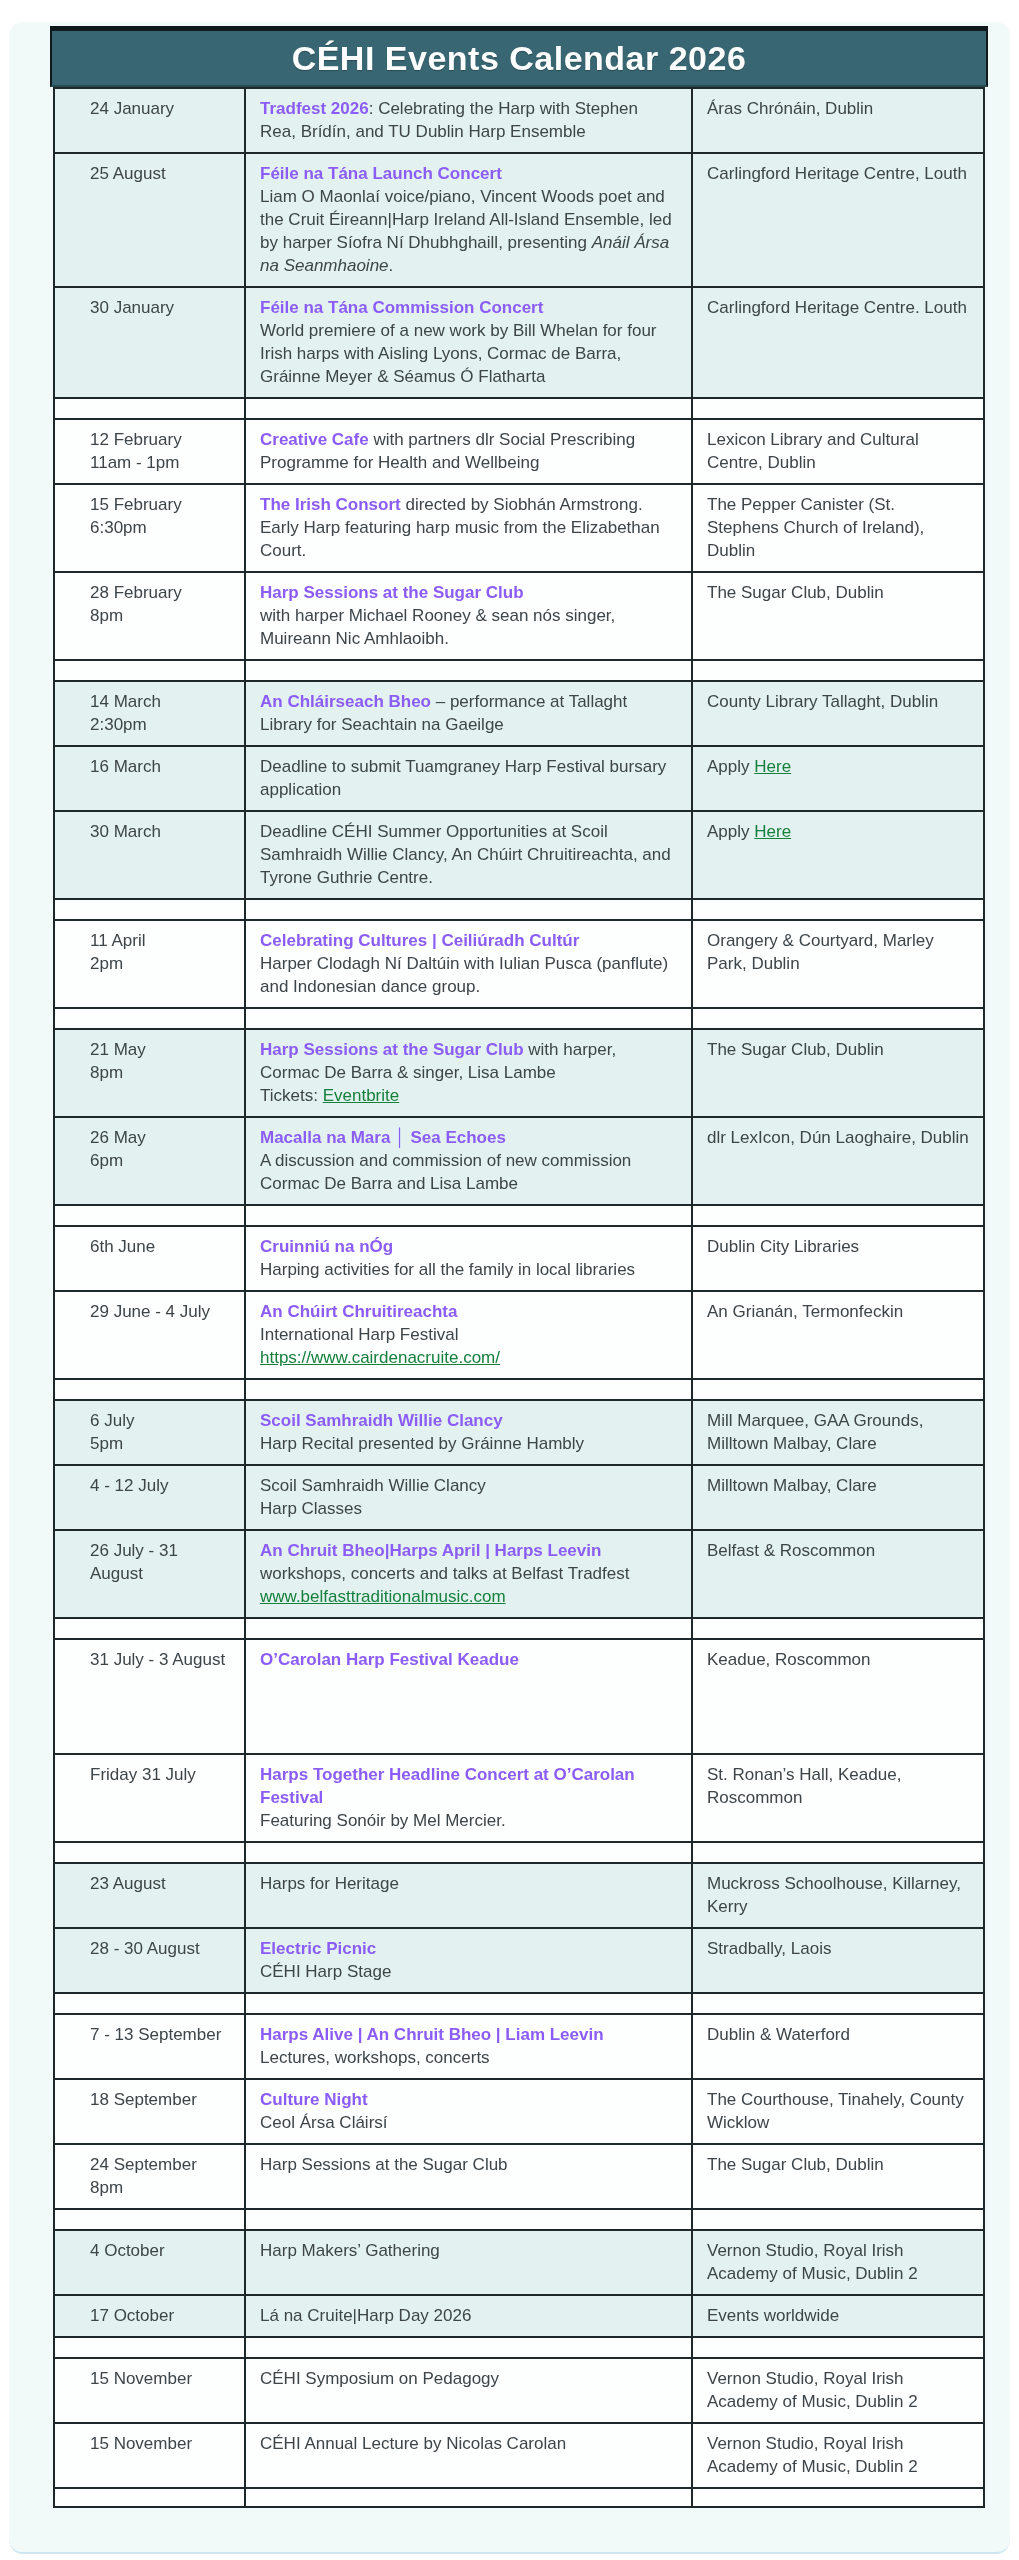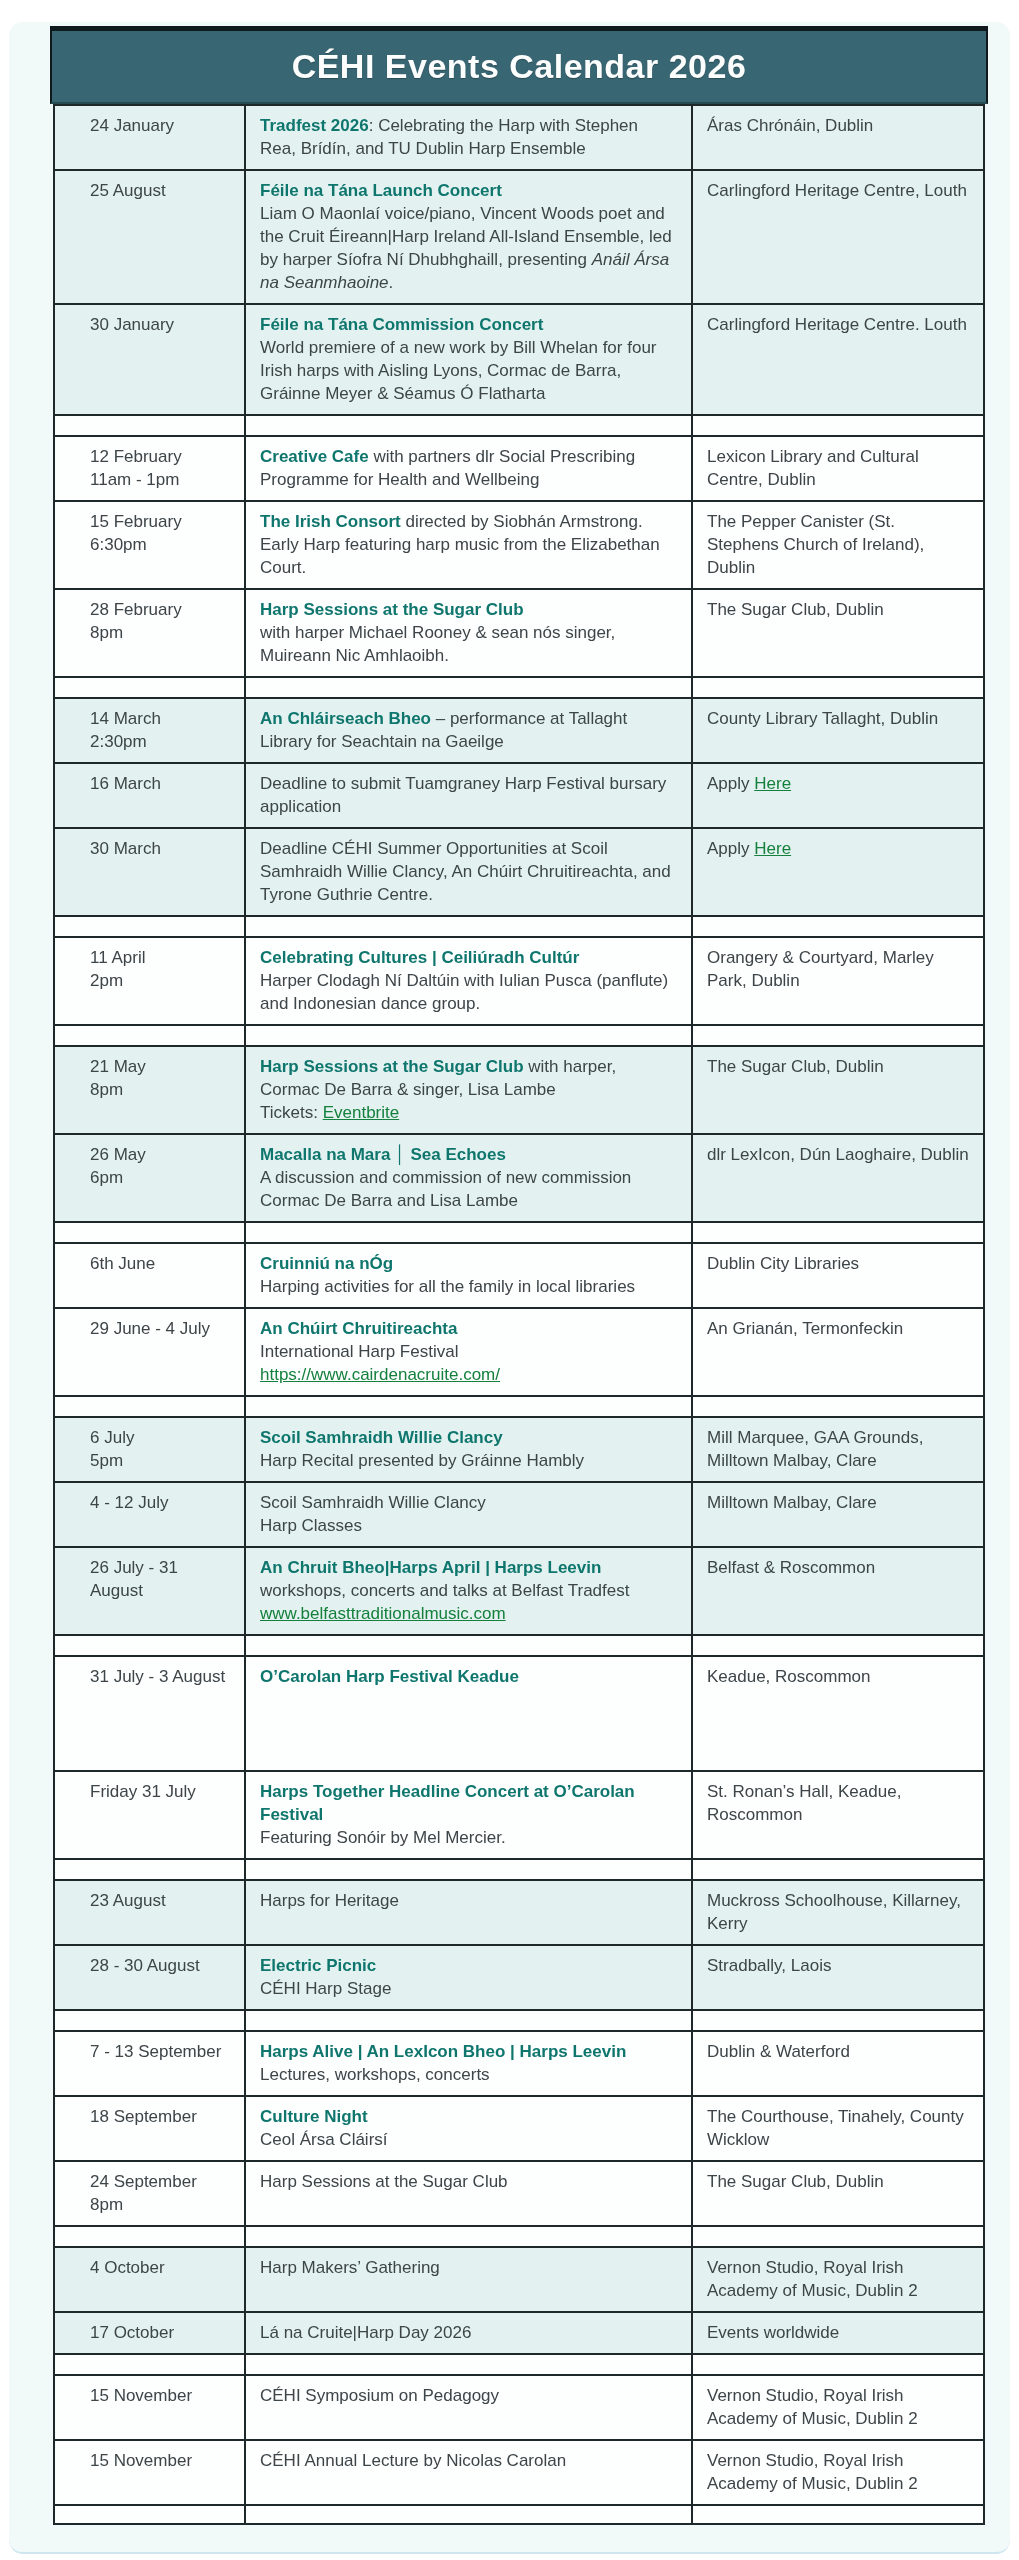--- a/index.html
+++ b/index.html
@@ -7,21 +7,21 @@
     width:1019px;height:2560px;position:relative;overflow:hidden;
     background:#ffffff;
     font-family:"Liberation Sans","DejaVu Sans",sans-serif;
   }
   .card{
     position:absolute;left:9px;top:22px;width:1001px;height:2532px;
     background:#f1faf9;border-radius:14px;box-sizing:border-box;
     border-bottom:2px solid #cfe6f0;
   }
   .header{
-    position:relative;margin:4px 0 0 41px;width:938px;height:78px;
+    position:relative;margin:4px 0 0 41px;width:938px;height:61px;
     box-sizing:border-box;background:#386672;
     border:2px solid #101a1c;border-top-width:5px;border-bottom-color:#274b53;
     display:flex;align-items:center;justify-content:center;
   }
   .header h1{
     margin:0;color:#fcfdfd;font-size:34px;font-weight:700;letter-spacing:.5px;
     text-shadow:0 1px 1px rgba(0,0,0,.25);
   }
   table.events{
     margin-left:44px;width:930px;border-collapse:collapse;table-layout:fixed;
@@ -31,21 +31,21 @@
   td{
     border:2px solid #1e282a;vertical-align:top;
     padding:8px 14px 9px 14px;font-size:17px;line-height:23px;color:#3d4548;
     background:#fdfefe;overflow:hidden;
   }
   tr.mint td{background:#e3f2f0;}
   tr.white td{background:#fdfefe;}
   tr.spacer td{height:19px;padding:0;background:#fdfefe;}
   tr.tall td{height:96px;}
   td.date{padding-left:35px;}
-  b{color:#0f766e;font-weight:700;}
+  b{color:#8b5cf6;font-weight:700;}
   i{color:#3d4548;}
   a{color:#15803d;text-decoration:underline;cursor:pointer;}
 </style>
 </head>
 <body>
 
 <div class="card">
   <div class="header">
     <h1>CÉHI Events Calendar 2026</h1>
   </div>
@@ -253,21 +253,21 @@
         </tr>
         <tr class="spacer">
           <td></td>
           <td></td>
           <td></td>
         </tr>
         <tr class="white">
           <td class="date">
             <div>7 - 13 September</div>
           </td>
-          <td class="event"><b>Harps Alive | An LexIcon Bheo | Harps Leevin</b><br><span>Lectures, workshops, concerts</span></td>
+          <td class="event"><b>Harps Alive | An Chruit Bheo | Liam Leevin</b><br><span>Lectures, workshops, concerts</span></td>
           <td class="loc"><span>Dublin &amp; Waterford</span></td>
         </tr>
         <tr class="white">
           <td class="date">
             <div>18 September</div>
           </td>
           <td class="event"><b>Culture Night</b><br><span>Ceol Ársa Cláirsí</span></td>
           <td class="loc"><span>The Courthouse, Tinahely, County Wicklow</span></td>
         </tr>
         <tr class="white">

